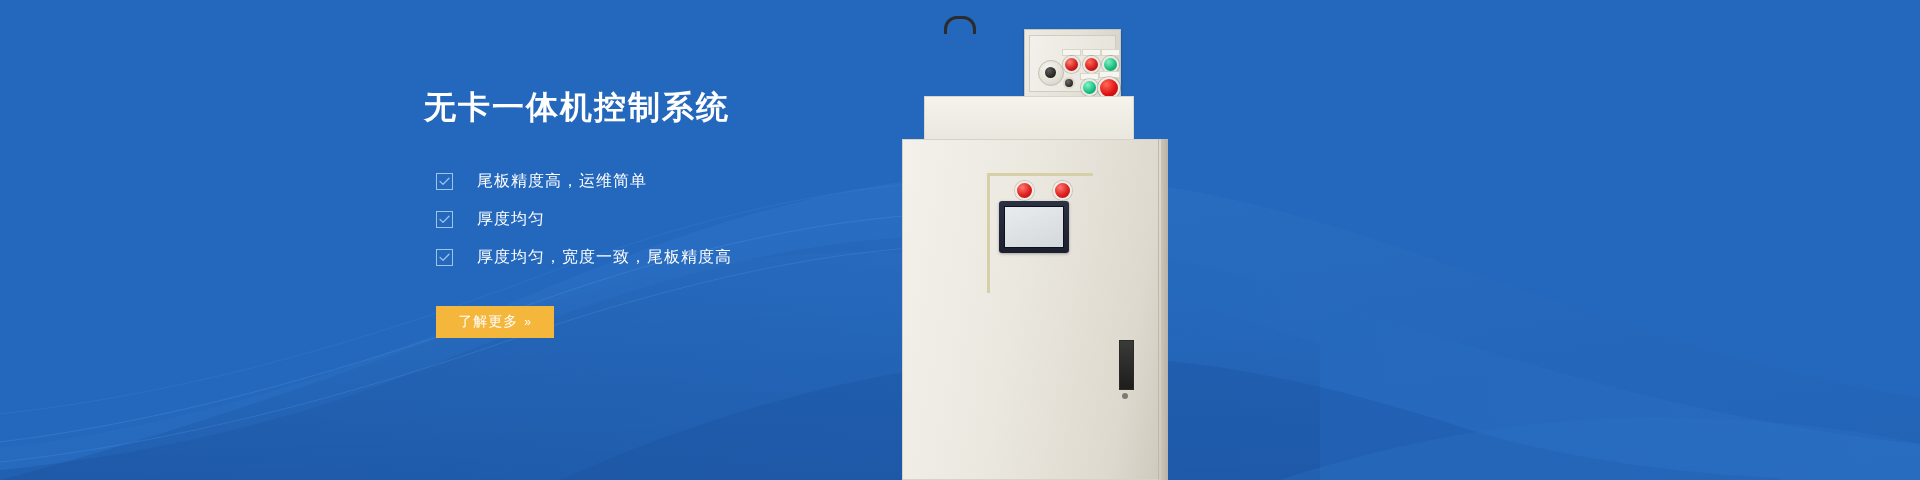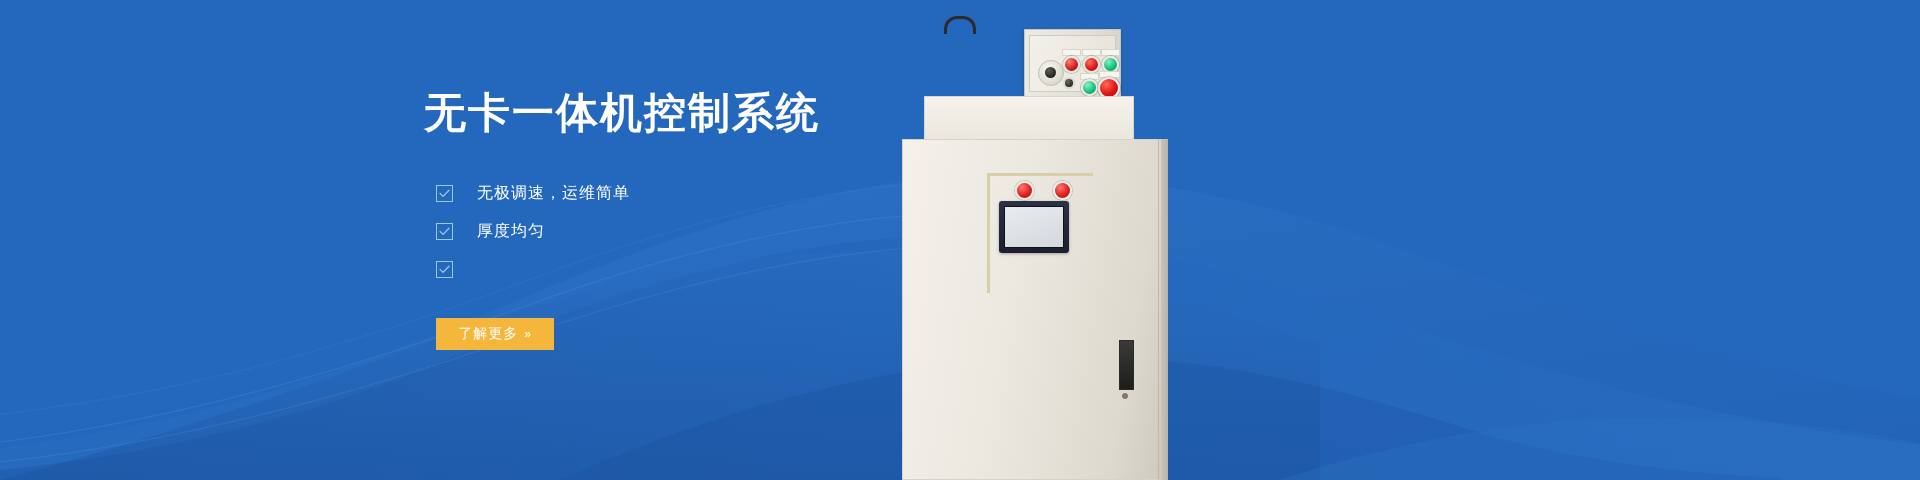--- a/index.html
+++ b/index.html
@@ -30,21 +30,21 @@
   
   .content {
     position: absolute;
     left: 424px;
     top: 88px;
     width: 470px;
     z-index: 5;
   }
 
   .hero-title {
-    font-size: 42px;
+    font-size: 32px;
     font-weight: bold;
     color: #ffffff;
     letter-spacing: 2px;
     line-height: 1.2;
     margin: 0 0 44px 0;
     white-space: nowrap;
   }
 
   .feature-list {
     list-style: none;
@@ -321,38 +321,39 @@
     <h1 class="hero-title">无卡一体机控制系统</h1>
 
     <ul class="feature-list">
 
       <li class="feature-item">
         <span class="check-box">
           <svg width="11" height="9" viewBox="0 0 11 9" xmlns="http://www.w3.org/2000/svg">
             <path d="M1 4.4 L4 7.4 L10 1.2" fill="none" stroke="#9ec4e8" stroke-width="1.3" stroke-linecap="round" stroke-linejoin="round"></path>
           </svg>
         </span>
-        <span class="feature-text">无极调速，运维简单</span>
+        <span class="feature-text">尾板精度高，运维简单</span>
       </li>
 
       <li class="feature-item">
         <span class="check-box">
           <svg width="11" height="9" viewBox="0 0 11 9" xmlns="http://www.w3.org/2000/svg">
             <path d="M1 4.4 L4 7.4 L10 1.2" fill="none" stroke="#9ec4e8" stroke-width="1.3" stroke-linecap="round" stroke-linejoin="round"></path>
           </svg>
         </span>
         <span class="feature-text">厚度均匀</span>
       </li>
 
       <li class="feature-item">
         <span class="check-box">
           <svg width="11" height="9" viewBox="0 0 11 9" xmlns="http://www.w3.org/2000/svg">
             <path d="M1 4.4 L4 7.4 L10 1.2" fill="none" stroke="#9ec4e8" stroke-width="1.3" stroke-linecap="round" stroke-linejoin="round"></path>
           </svg>
         </span>
+        <span class="feature-text">厚度均匀，宽度一致，尾板精度高</span>
       </li>
 
     </ul>
 
     <button class="cta-button">
       <span class="cta-label">了解更多</span>
       <span class="cta-arrow">»</span>
     </button>
 
   </div>

